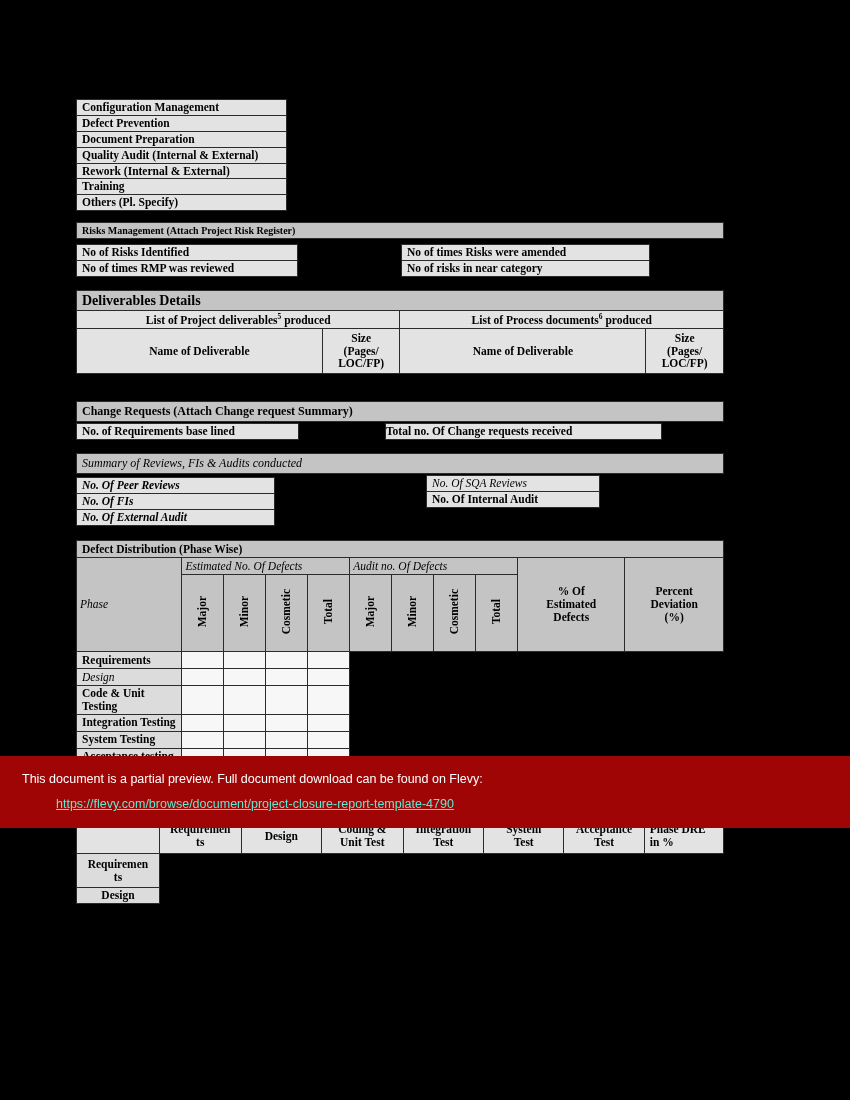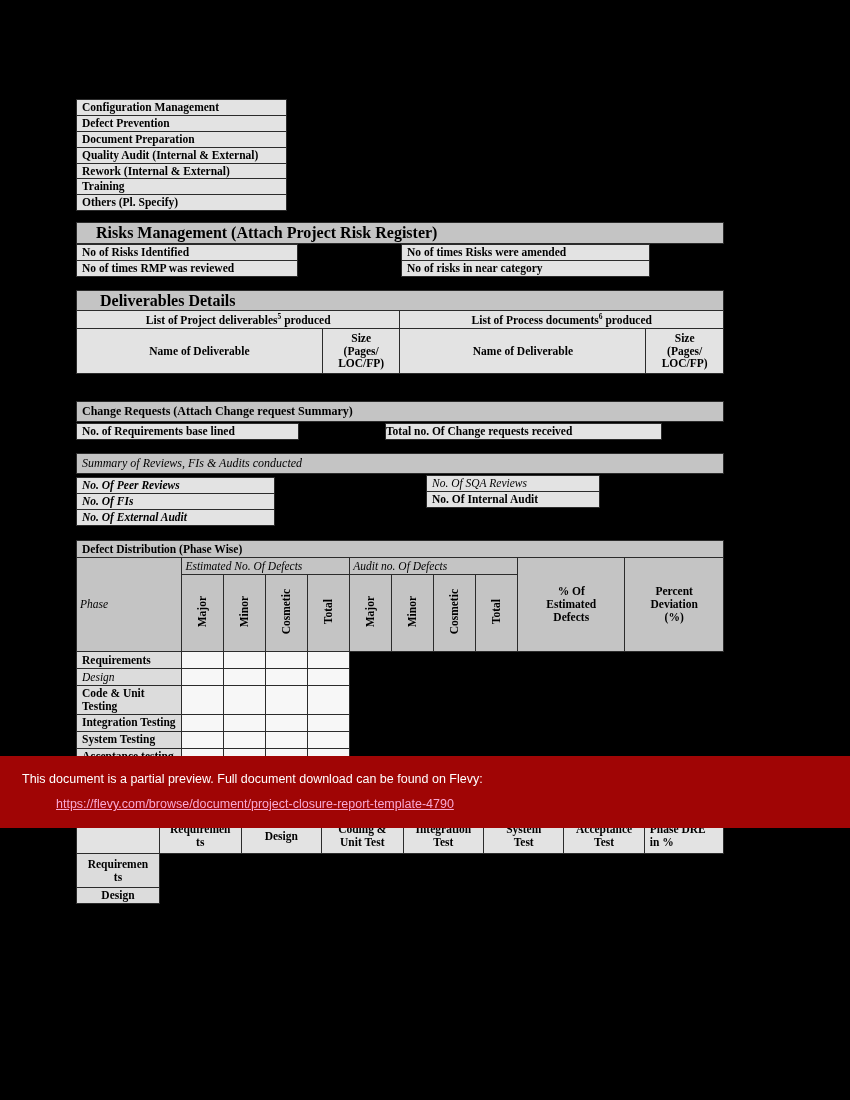--- a/index.html
+++ b/index.html
@@ -54,29 +54,29 @@
   }
   .ctr { text-align: center !important; }
   sup { font-size: 7.5px; vertical-align: super; font-weight: bold; }
 
   
   #activity-list { left: 76px; top: 99px; width: 211px; }
   #activity-list td { height: 15.2px; padding-left: 5px; }
 
   
   #risks-title { left: 76px; top: 222px; width: 648px; }
-  #risks-title td { height: 16px; padding-left: 19px; font-size: 16px; }
+  #risks-title td { height: 16px; padding-left: 5px; font-size: 10px; }
   #risks-left { left: 76px; top: 244px; width: 222px; }
   #risks-left td { height: 16px; padding-left: 5px; }
   #risks-right { left: 401px; top: 244px; width: 249px; }
   #risks-right td { height: 16px; padding-left: 5px; }
 
   
   #deliverables-title { left: 76px; top: 290px; width: 648px; }
-  #deliverables-title td { height: 20px; padding-left: 23px; font-size: 16px; }
+  #deliverables-title td { height: 20px; padding-left: 5px; font-size: 14px; }
   #deliverables-table { left: 76px; top: 310px; width: 648px; }
   #deliverables-table td { height: 18px; }
   #deliverables-table td.big { height: 45px; }
 
   
   #cr-title { left: 76px; top: 401px; width: 648px; }
   #cr-title td { height: 20px; padding-left: 5px; font-size: 12px; }
   #cr-left { left: 76px; top: 423px; width: 223px; }
   #cr-left td { height: 16px; padding-left: 5px; }
   #cr-right { left: 385px; top: 423px; width: 277px; }
@@ -176,21 +176,21 @@
     top: 16px;
     font-size: 12.5px;
   }
   #preview-banner .line1 b { font-weight: normal; }
   #preview-banner .line2 {
     position: absolute;
     left: 22px;
     top: 41px;
     font-size: 12.5px;
     text-decoration: underline;
-    color: #f9a8d4;
+    color: #5eead4;
     padding-left: 34px;
   }
 </style>
 </head>
 <body>
 
 <div class="page">
 
   <div class="blk" id="activity-list">
     <table class="grid">

